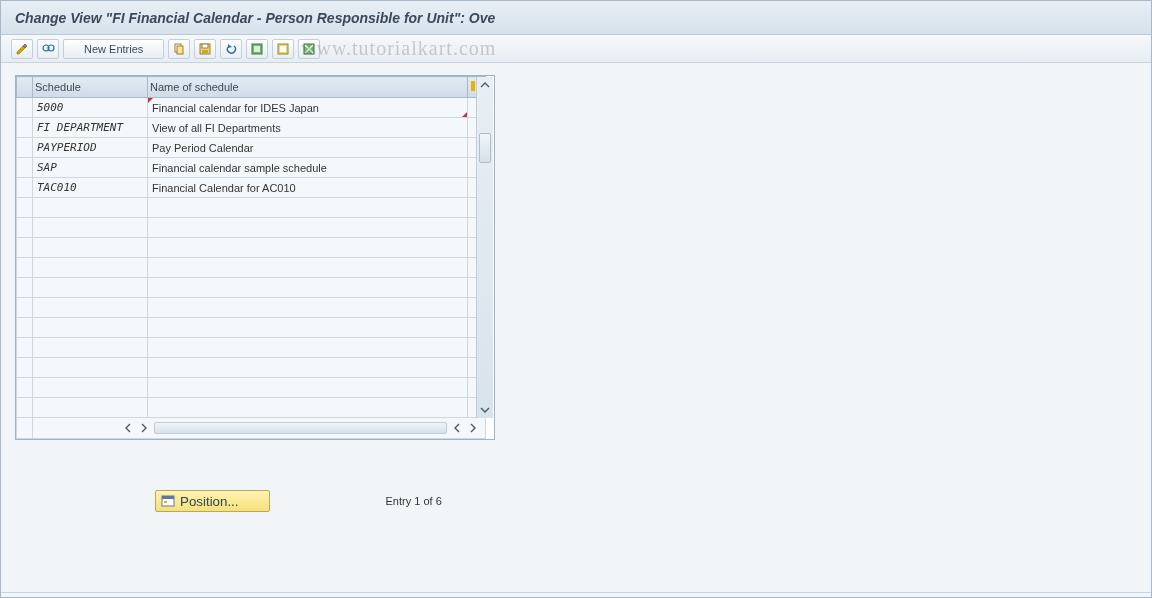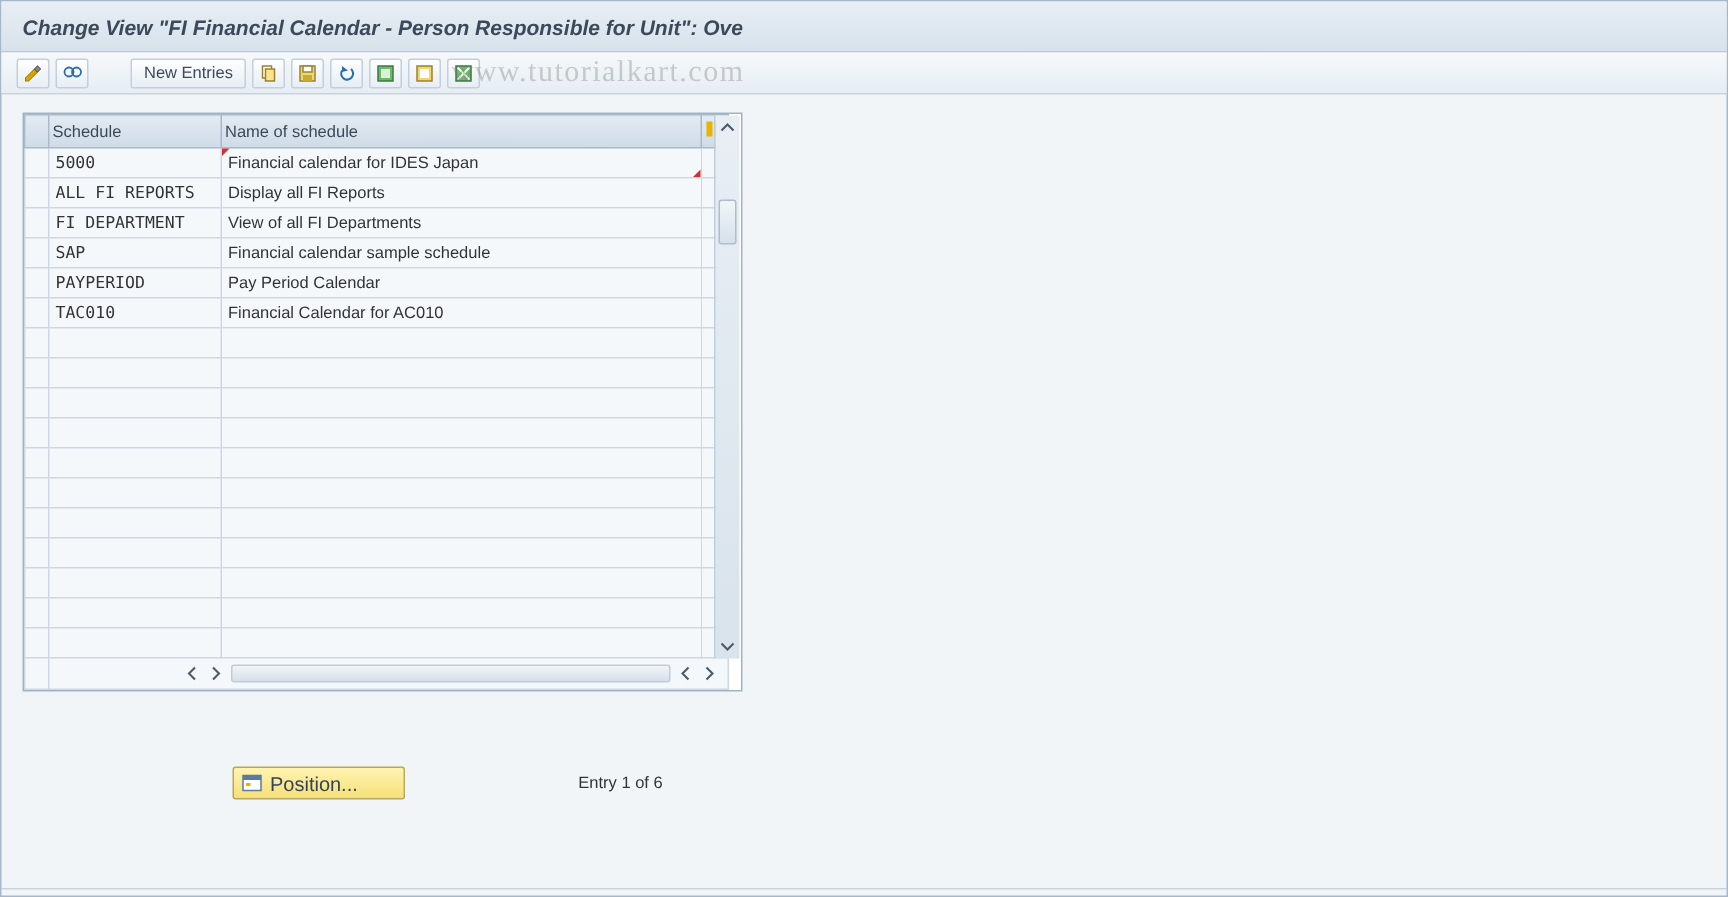--- a/index.html
+++ b/index.html
@@ -2,29 +2,29 @@
 <html><head>
 <meta charset="utf-8">
 <style>
   * { box-sizing: border-box; margin: 0; padding: 0; }
   html, body { width: 1152px; height: 598px; font-family: Arial, Helvetica, sans-serif; font-size: 11px; color: #333; background: #fff; overflow: hidden; }
   .window { width: 1152px; height: 598px; border: 1px solid #a6b8c9; background: #f2f5f8; position: relative; }
   .titlebar { height: 34px; background: linear-gradient(#e8eef4, #d7e2ec); border-bottom: 1px solid #bac9d8; display: flex; align-items: center; padding: 0 14px; font-style: italic; font-weight: bold; font-size: 14px; color: #3b4a5a; }
   .toolbar { height: 28px; background: linear-gradient(#f6f9fb, #e6edf3); border-bottom: 1px solid #c7d3de; display: flex; align-items: center; padding: 0 10px; gap: 4px; position: relative; }
   .tbtn { width: 22px; height: 20px; border: 1px solid #c3d0db; border-radius: 2px; background: linear-gradient(#fefefe,#e7eef4); display:flex; align-items:center; justify-content:center; cursor:pointer; }
   .tbtn svg { display:block; }
-  .new-entries { padding: 0 8px; height: 20px; line-height: 18px; border: 1px solid #c3d0db; border-radius: 2px; background: linear-gradient(#fefefe,#e7eef4); color:#3b4a5a; cursor:pointer; font-size:11px;margin-left:24px; }
+  .new-entries { padding: 0 20px; height: 20px; line-height: 18px; border: 1px solid #c3d0db; border-radius: 2px; background: linear-gradient(#fefefe,#e7eef4); color:#3b4a5a; cursor:pointer; font-size:11px; }
   .watermark { position:absolute; left: 300px; top: 2px; font-size: 20px; color: rgba(120,120,120,0.35); letter-spacing: 1px; font-family: "Times New Roman", serif; pointer-events:none; }
   .content { padding: 12px 14px 8px 14px; }
   .grid-wrap { width: 480px; border: 1px solid #9fb2c4; background: #fff; position: relative; }
   table.alv { border-collapse: collapse; width: 460px; table-layout: fixed; }
   table.alv th { background: linear-gradient(#e3ebf2,#cfdbe7); border: 1px solid #a8b9c9; font-weight: normal; text-align: left; padding: 3px 2px; height: 20px; color:#3a4a59;}
   table.alv td { border: 1px solid #cdd8e2; padding: 2px 4px; height: 20px; background: #f5f8fb; }
   .rowsel { width: 16px; background: linear-gradient(#e3ebf2,#cfdbe7); border:1px solid #a8b9c9; }
-  .col1 { width: 115px; font-family: "Lucida Console", monospace; font-size:11px; color:#333; }
+  .col1 { width: 115px; font-family: "Lucida Console", monospace; font-size:11px; color:#333;font-style:italic; }
   .col2 { width: 320px; color:#333; }
   td.input-cell { background:#fff; position:relative; }
   .corner { width:18px; background: linear-gradient(#f2d56b,#e9c23e); border:1px solid #c8a436; cursor:pointer; }
   td.empty { background:#f2f5f8; }
   
   .mark-tl::before { content:""; position:absolute; left:0; top:0; width:0; height:0; border-top:5px solid #c33; border-right:5px solid transparent; }
   .mark-br::after  { content:""; position:absolute; right:0; bottom:0; width:0; height:0; border-bottom:5px solid #c33; border-left:5px solid transparent; }
   .vscroll { position:absolute; right:1px; top:1px; width:17px; height: calc(100% - 22px); background: linear-gradient(#e8eef4,#d9e3ec); border-left:1px solid #bfcdd9; }
   .vscroll .up, .vscroll .down { height:16px; display:flex; align-items:center; justify-content:center; cursor:pointer; }
   .vscroll .track { position:absolute; top:16px; bottom:16px; left:0; right:0; }
@@ -127,40 +127,34 @@
         </thead>
         <tbody id="tbody">
             <tr>
               <td class="rowsel"></td>
               <td class="col1">5000</td>
               <td class="col2 input-cell mark-tl mark-br">Financial calendar for IDES Japan</td>
               <td class="empty"></td>
             </tr>
             <tr>
               <td class="rowsel"></td>
-              <td class="col1">ALL FI REPORTS</td>
-              <td class="col2 input-cell">Display all FI Reports</td>
-              <td class="empty"></td>
-            </tr>
-            <tr>
-              <td class="rowsel"></td>
               <td class="col1">FI DEPARTMENT</td>
               <td class="col2 input-cell">View of all FI Departments</td>
               <td class="empty"></td>
             </tr>
             <tr>
               <td class="rowsel"></td>
+              <td class="col1">PAYPERIOD</td>
+              <td class="col2 input-cell">Pay Period Calendar</td>
+              <td class="empty"></td>
+            </tr>
+            <tr>
+              <td class="rowsel"></td>
               <td class="col1">SAP</td>
               <td class="col2 input-cell">Financial calendar sample schedule</td>
-              <td class="empty"></td>
-            </tr>
-            <tr>
-              <td class="rowsel"></td>
-              <td class="col1">PAYPERIOD</td>
-              <td class="col2 input-cell">Pay Period Calendar</td>
               <td class="empty"></td>
             </tr>
             <tr>
               <td class="rowsel"></td>
               <td class="col1">TAC010</td>
               <td class="col2 input-cell">Financial Calendar for AC010</td>
               <td class="empty"></td>
             </tr>
             <tr>
               <td class="rowsel"></td>

